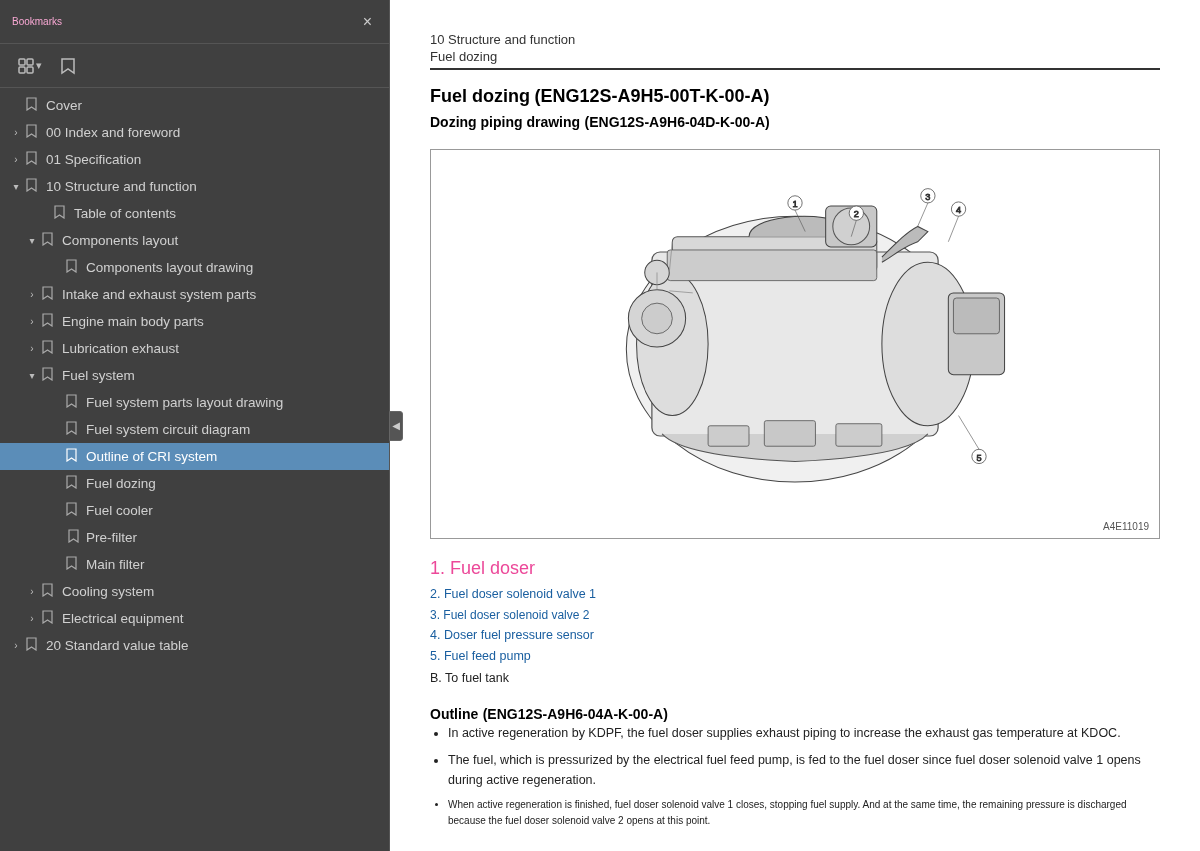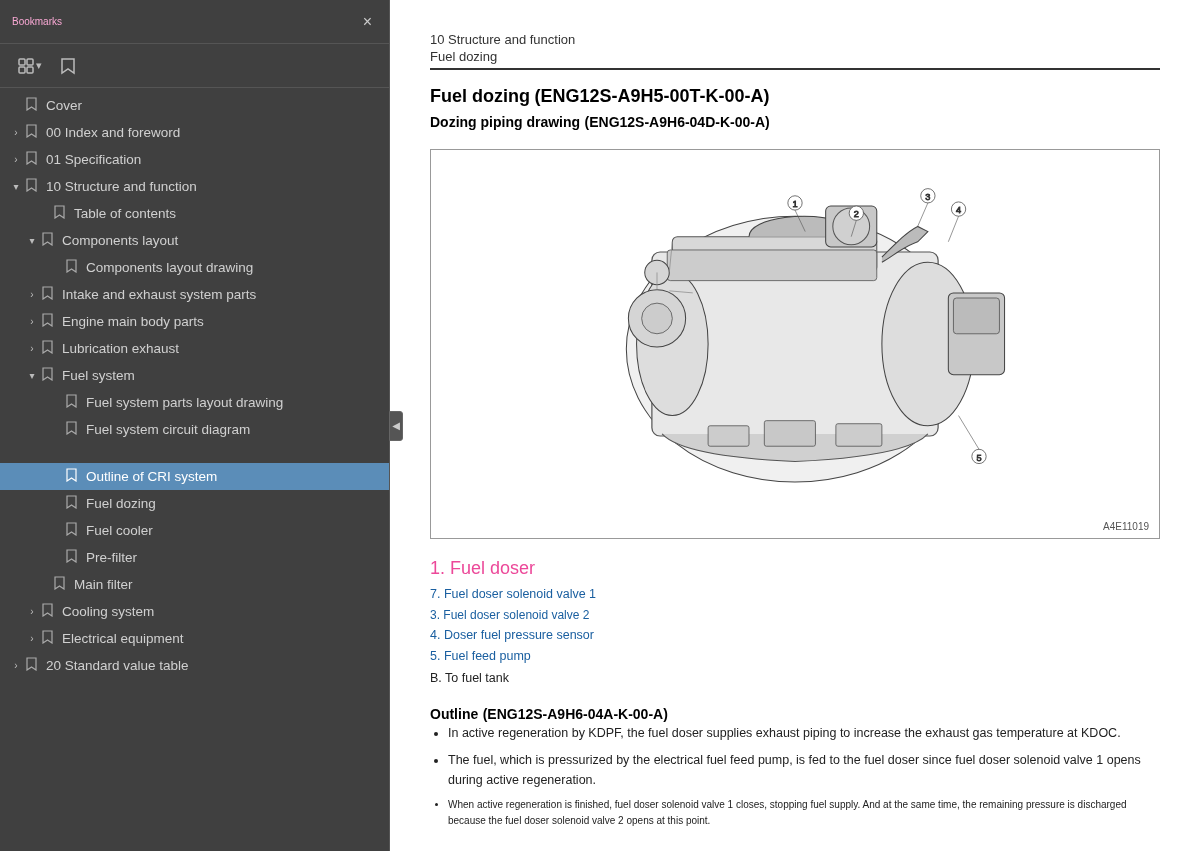--- a/index.html
+++ b/index.html
@@ -346,49 +346,49 @@
           </svg></span>
         <span>Fuel system parts layout drawing</span>
       </div>
       <div class="tree-item" style="padding-left: 48px;">
         <span class="expand-btn"></span>
         <span class="bookmark-icon"><svg width="11" height="14" viewBox="0 0 11 14" fill="none">
             <path d="M1 1h9v12l-4.5-3L1 13V1z" stroke="#aaa" stroke-width="1.2" fill="none"></path>
           </svg></span>
         <span>Fuel system circuit diagram</span>
       </div>
-      <div class="tree-item active" style="padding-left: 48px; margin-top: 20px;">
+      <div class="tree-item active" style="padding-left: 48px;">
         <span class="expand-btn"></span>
         <span class="bookmark-icon"><svg width="11" height="14" viewBox="0 0 11 14" fill="none">
             <path d="M1 1h9v12l-4.5-3L1 13V1z" stroke="#fff" stroke-width="1.2" fill="none"></path>
           </svg></span>
         <span>Outline of CRI system</span>
       </div>
       <div class="tree-item" style="padding-left: 48px;">
         <span class="expand-btn"></span>
         <span class="bookmark-icon"><svg width="11" height="14" viewBox="0 0 11 14" fill="none">
             <path d="M1 1h9v12l-4.5-3L1 13V1z" stroke="#aaa" stroke-width="1.2" fill="none"></path>
           </svg></span>
         <span>Fuel dozing</span>
       </div>
       <div class="tree-item" style="padding-left: 48px;">
         <span class="expand-btn"></span>
         <span class="bookmark-icon"><svg width="11" height="14" viewBox="0 0 11 14" fill="none">
             <path d="M1 1h9v12l-4.5-3L1 13V1z" stroke="#aaa" stroke-width="1.2" fill="none"></path>
           </svg></span>
         <span>Fuel cooler</span>
       </div>
+      <div class="tree-item" style="padding-left: 48px; text-align: center;">
+        <span class="expand-btn"></span>
+        <span class="bookmark-icon"><svg width="11" height="14" viewBox="0 0 11 14" fill="none">
+            <path d="M1 1h9v12l-4.5-3L1 13V1z" stroke="#aaa" stroke-width="1.2" fill="none"></path>
+          </svg></span>
+        <span>Pre-filter</span>
+      </div>
       <div class="tree-item" style="padding-left: 48px;">
-        <span class="expand-btn"></span>
-        <span class="bookmark-icon"><svg width="11" height="14" viewBox="0 0 11 14" fill="none">
-            <path d="M1 1h9v12l-4.5-3L1 13V1z" stroke="#aaa" stroke-width="1.2" fill="none"></path>
-          </svg></span>
-        <span>Pre-filter</span>
-      </div>
-      <div class="tree-item" style="padding-left: 36px;">
         <span class="expand-btn"></span>
         <span class="bookmark-icon"><svg width="11" height="14" viewBox="0 0 11 14" fill="none">
             <path d="M1 1h9v12l-4.5-3L1 13V1z" stroke="#aaa" stroke-width="1.2" fill="none"></path>
           </svg></span>
         <span>Main filter</span>
       </div>
       <div class="tree-item" style="padding-left: 24px;">
         <span class="expand-btn" style="color: rgb(187, 187, 187);">›</span>
         <span class="bookmark-icon"><svg width="11" height="14" viewBox="0 0 11 14" fill="none">
             <path d="M1 1h9v12l-4.5-3L1 13V1z" stroke="#aaa" stroke-width="1.2" fill="none"></path>
@@ -493,21 +493,21 @@
           <line x1="400" y1="55" x2="390" y2="80" stroke="#555" stroke-width="0.6"></line>
           <line x1="370" y1="42" x2="360" y2="65" stroke="#555" stroke-width="0.6"></line>
           <line x1="420" y1="283" x2="400" y2="250" stroke="#555" stroke-width="0.6"></line>
         </g>
       </svg>
       <span class="img-code">A4E11019</span>
     </div>
 
     <div class="parts-list" id="parts-list-container">
     <div class="part-item" style="color: #ec4899; font-size: 18px; line-height: 1.7;">1. Fuel doser</div>
-        <div class="part-item" style="color: rgb(26, 95, 160); font-size: 12.5px; line-height: 1.7;">7. Fuel doser solenoid valve 1</div>
+        <div class="part-item" style="color: rgb(26, 95, 160); font-size: 12.5px; line-height: 1.7;">2. Fuel doser solenoid valve 1</div>
         <div class="part-item" style="color: rgb(26, 95, 160); font-size: 12px; line-height: 1.7;">3. Fuel doser solenoid valve 2</div>
         <div class="part-item" style="color: rgb(26, 95, 160); font-size: 12.5px; line-height: 1.7;">4. Doser fuel pressure sensor</div>
         <div class="part-item" style="color: rgb(26, 95, 160); font-size: 12.5px; line-height: 1.7;">5. Fuel feed pump</div>
         <div class="part-item-black" style="color: rgb(34, 34, 34); font-size: 12.5px; line-height: 1.7;">B. To fuel tank</div>
       </div>
 
     <div class="outline-section">
       <div>
         <span class="outline-title">Outline</span>
         <span class="outline-title code">(ENG12S-A9H6-04A-K-00-A)</span>

